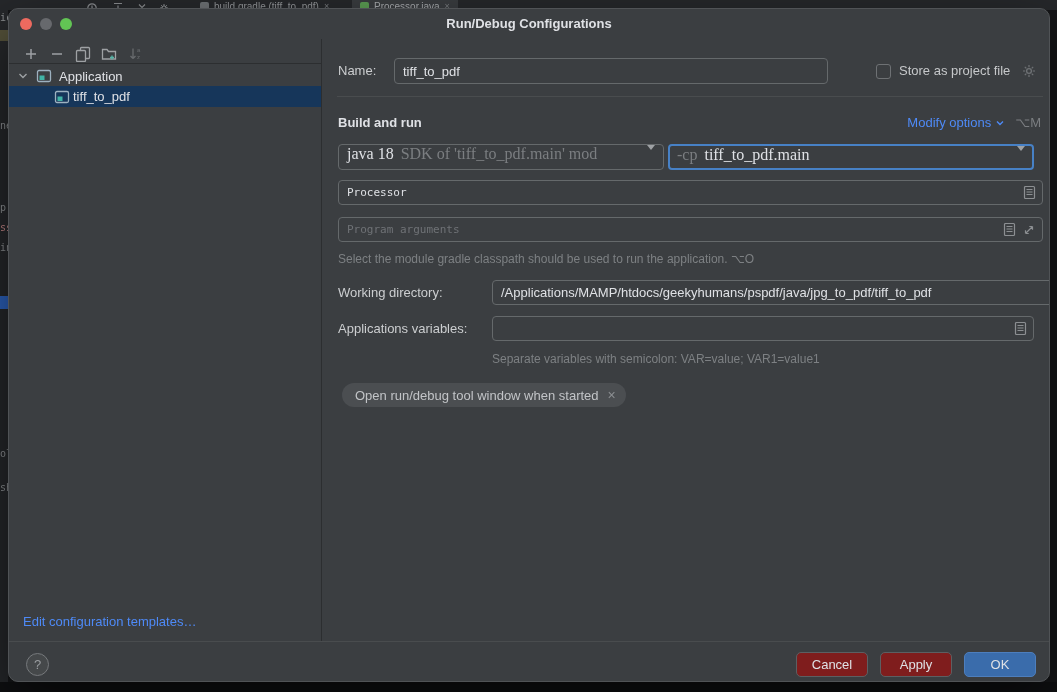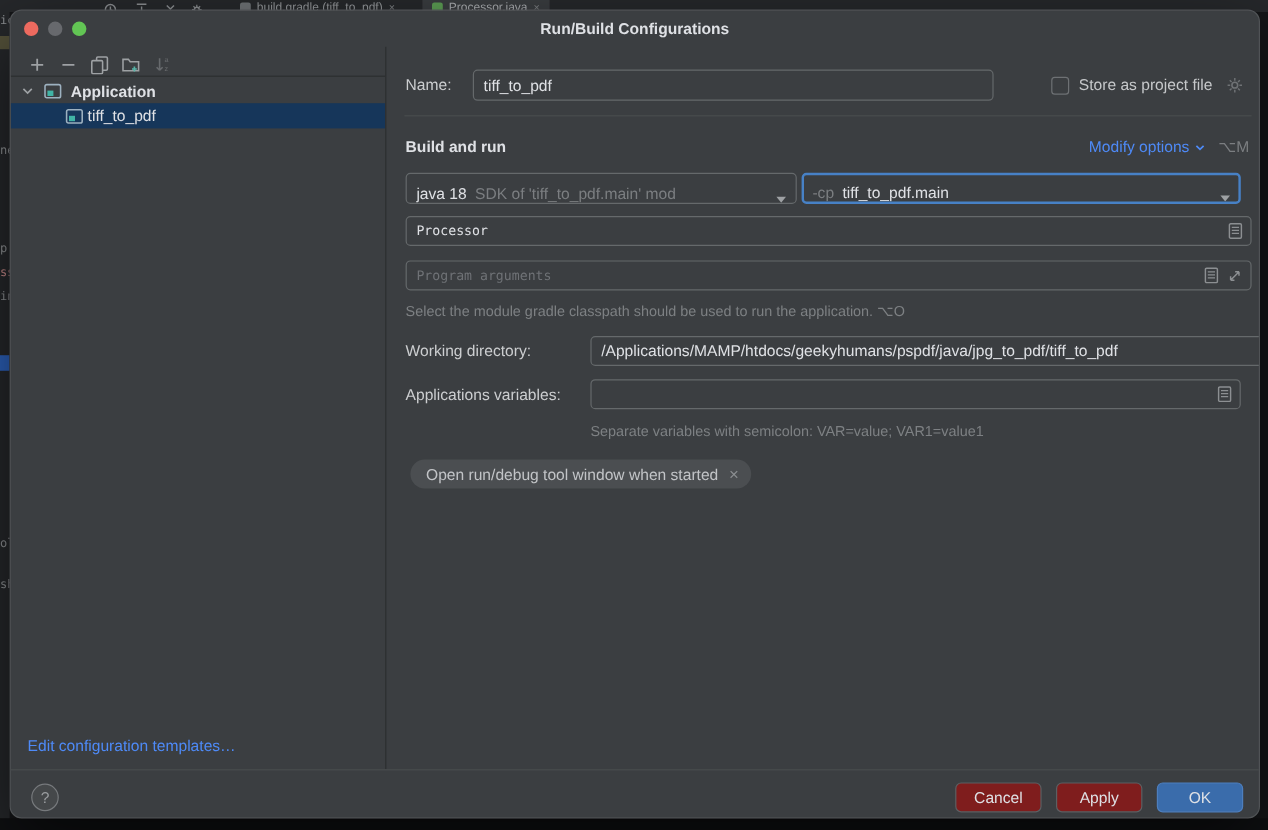--- a/index.html
+++ b/index.html
@@ -29,21 +29,21 @@
   .light.mid{left:31px;background:#67696d;}
   .light.grn{left:51px;background:#62c554;}
   .dialog-title{position:absolute;left:0;right:0;top:0;height:30px;line-height:30px;text-align:center;
                 font-weight:700;font-size:13px;color:#dfe1e5;}
 
   
   .vsep{position:absolute;left:312px;top:30px;width:1px;height:602px;background:#2c2e30;}
   .tbsep{position:absolute;left:0;top:54px;width:312px;height:1px;background:#2c2e30;}
   .tb{position:absolute;top:36px;width:20px;height:18px;display:flex;align-items:center;justify-content:center;}
   .tree-group{position:absolute;left:0;top:57px;width:312px;height:20px;display:flex;align-items:center;
-              padding-left:8px;gap:7px;font-size:13px;font-weight:700;color:#dfe1e5;}
+              padding-left:8px;gap:7px;font-size:13px;font-weight:400;color:#dfe1e5;}
   .tree-item{position:absolute;left:0;top:77px;width:312px;height:21px;display:flex;align-items:center;
              padding-left:45px;gap:3px;font-size:13px;color:#dfe1e5;background:#16365a;}
   .edit-link{position:absolute;left:14px;top:605px;font-size:13px;color:#4e8af7;cursor:pointer;}
 
   
   .lbl{position:absolute;font-size:13px;color:#ccced0;}
   .field{position:absolute;background:#3b3e41;border:1px solid #65696b;border-radius:4px;
          display:flex;align-items:center;}
   .field input{flex:1;min-width:0;background:transparent;border:none;outline:none;color:#dfe1e5;
                font-size:13px;font-family:"Liberation Sans",sans-serif;padding:0 8px;height:100%;}
@@ -53,22 +53,22 @@
   .f-name{left:385px;top:49px;width:434px;height:26px;}
   .cb{position:absolute;left:867px;top:55px;width:15px;height:15px;border:1.5px solid #6e7174;border-radius:3px;cursor:pointer;}
   .cb-label{position:absolute;left:890px;top:49px;line-height:26px;font-size:13px;color:#c6c8ca;}
   .gear-btn{position:absolute;left:1012px;top:54px;opacity:.55;cursor:pointer;}
   .nsep{position:absolute;left:328px;top:87px;width:706px;height:1px;background:#494c4e;}
   .sect{position:absolute;left:329px;top:106px;font-size:13px;font-weight:700;color:#dfe1e5;}
   .modify{position:absolute;right:8px;top:106px;display:flex;align-items:center;gap:10px;font-size:13px;}
   .modify .lnk{color:#4e8af7;display:flex;align-items:center;gap:4px;cursor:pointer;}
   .modify .sc{color:#7b7e81;}
   .dd{position:absolute;top:135px;height:26px;border:1px solid #65696b;border-radius:4px;
-      display:flex;align-items:flex-end;padding:0 8px;font-family:Liberation Sans, sans-serif;
-      font-size:13px;white-space:nowrap;overflow:hidden;cursor:pointer;}
+      display:flex;align-items:flex-start;padding:0 8px;font-family:Liberation Serif, serif;
+      font-size:16px;white-space:nowrap;overflow:hidden;cursor:pointer;}
   .dd1{left:329px;width:326px;}
   .dd2{left:659px;width:366px;border:2px solid #4781c6;padding:0 7px;}
   .mono-val{color:#dfe1e5;}
   .mono-dim{color:#7b7e81;}
   .caret{width:0;height:0;border-left:4px solid transparent;border-right:4px solid transparent;
          border-top:5px solid #9ea1a4;margin-left:auto;flex:0 0 auto;}
   .f-main{left:329px;top:171px;width:705px;height:25px;}
   .f-args{left:329px;top:208px;width:705px;height:25px;}
   .hint1{position:absolute;left:329px;top:243px;font-size:12px;color:#7d8083;}
   .f-wd{left:483px;top:271px;width:626px;height:25px;}
@@ -143,21 +143,21 @@
   </div>
 
   <div class="bg-bottom"></div>
 
   <div class="dialog">
 
     <div>
       <span class="light red"></span>
       <span class="light mid"></span>
       <span class="light grn"></span>
-      <div class="dialog-title">Run/Build Configurations</div>
+      <div class="dialog-title">Run/Debug Configurations</div>
     </div>
 
     <span class="tb" style="left:12px">
       <svg width="16" height="16" viewBox="0 0 16 16">
           <path d="M8 3v10M3 8h10" stroke="#9ea1a4" stroke-width="1.5"></path>
         </svg>
       </span>
     <span class="tb" style="left:38px">
       <svg width="16" height="16" viewBox="0 0 16 16">
           <path d="M3 8h10" stroke="#9ea1a4" stroke-width="1.5"></path>

